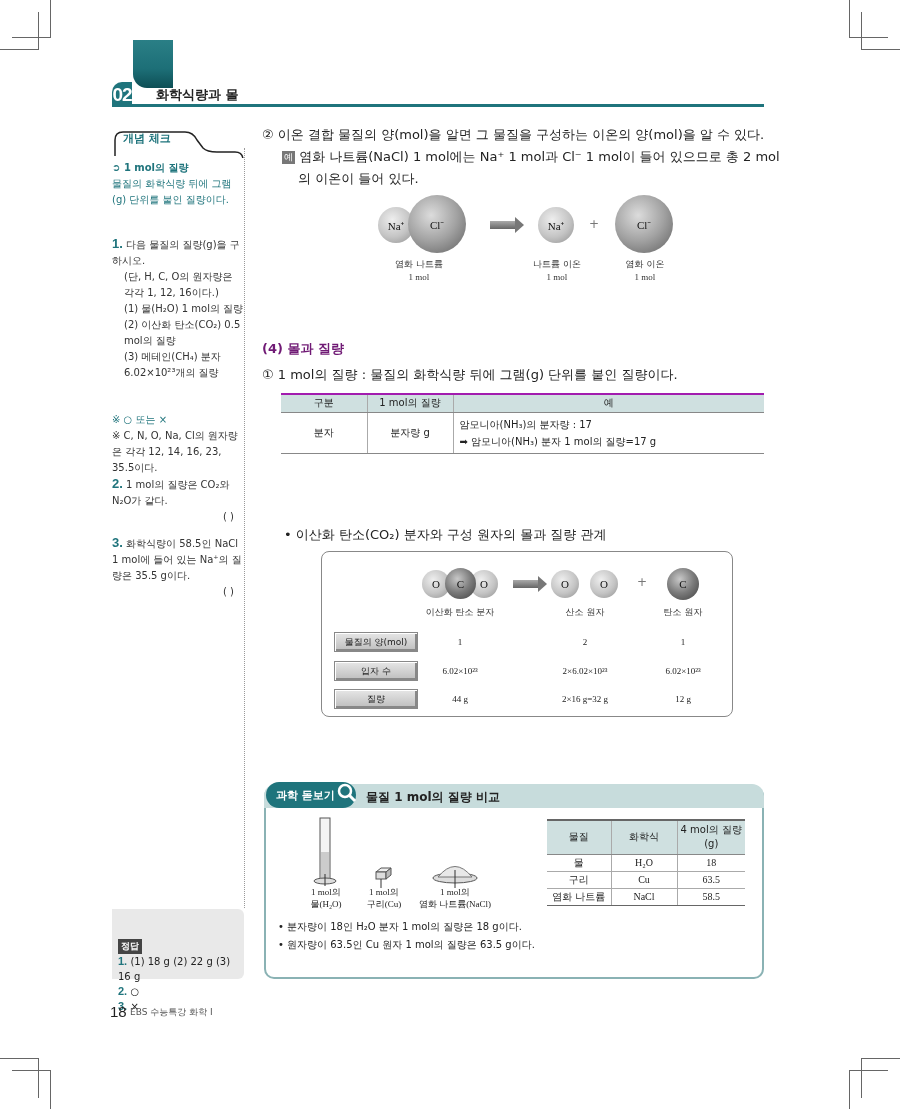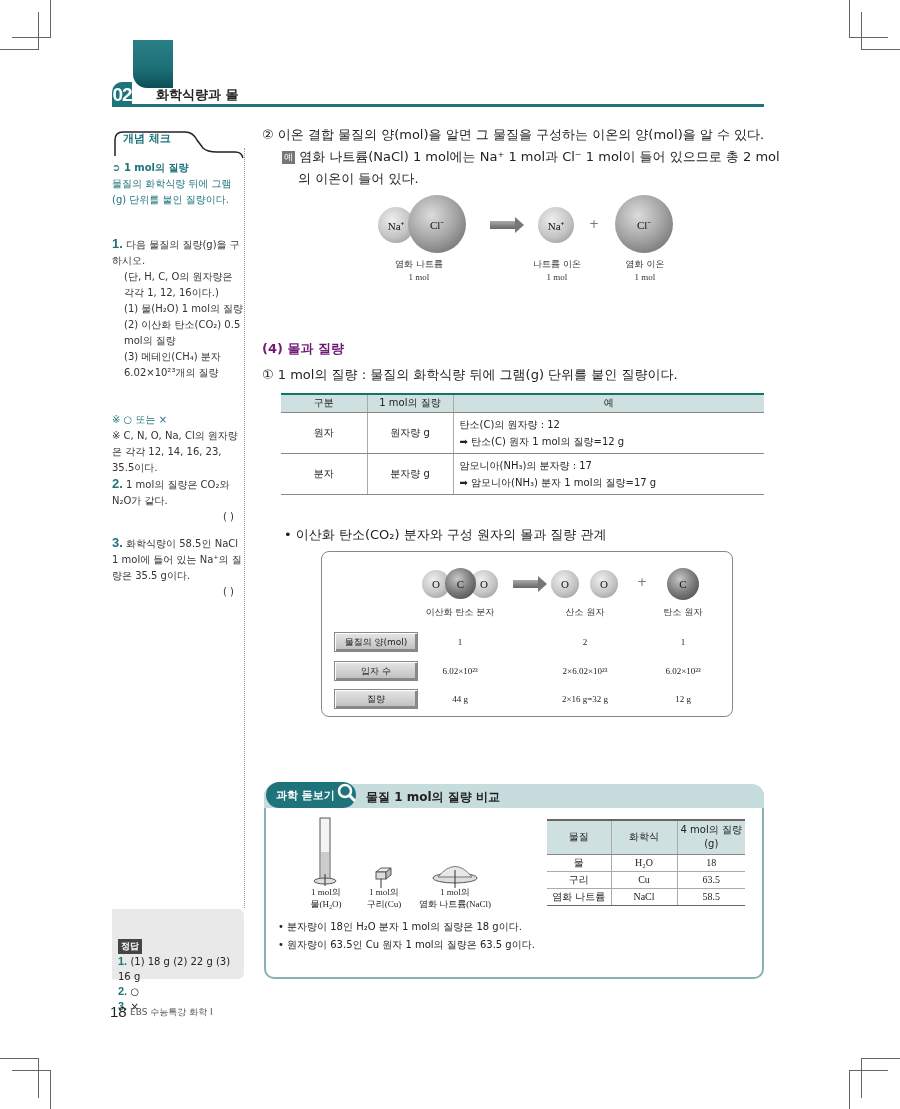--- a/index.html
+++ b/index.html
@@ -43,21 +43,21 @@
   .sph-mid { background: radial-gradient(circle at 40% 35%, #dcdcdc 0%, #a2a2a2 50%, #5e5e5e 100%); }
   .sph-dark { background: radial-gradient(circle at 40% 35%, #c8c8c8 0%, #7a7a7a 50%, #3e3e3e 100%); }
   .arrow { position:absolute; width: 26px; height: 8px; background: linear-gradient(180deg,#aaa,#666); }
   .arrow::after { content:""; position:absolute; right:-8px; top:-4px; border-left:9px solid #777; border-top:8px solid transparent; border-bottom:8px solid transparent; }
   .diag-label { position:absolute; font-size: 9px; line-height: 13px; text-align:center; color:#333; }
   .plus { position:absolute; font-size: 12px; color:#777; }
 
   
   table { border-collapse: collapse; }
   .tbl1 { position: absolute; left: 281px; top: 393px; width: 483px; font-size: 10px; }
-  .tbl1 th { background: #cfe0e0; font-weight: normal; height: 18px; border-top: 2px solid #0f766e; border-bottom: 1px solid #888; border-left: 1px solid #aaa; }
+  .tbl1 th { background: #cfe0e0; font-weight: normal; height: 18px; border-top: 2px solid #a21caf; border-bottom: 1px solid #888; border-left: 1px solid #aaa; }
   .tbl1 td { border-bottom: 1px solid #888; border-left: 1px solid #aaa; text-align:center; height: 41px; }
   .tbl1 th:first-child, .tbl1 td:first-child { border-left: none; }
   .tbl1 td.ex { text-align:left; padding-left: 6px; line-height: 17px; }
 
   
   .co2-box { position:absolute; left: 321px; top: 551px; width: 412px; height: 166px; border: 1px solid #888; border-radius: 8px; }
   .row-label { position:absolute; width: 84px; height: 20px; background: linear-gradient(180deg,#e6e6e6,#bdbdbd);
     border: 1px solid #888; box-shadow: inset 1px 1px 0 #fff, inset -2px -2px 0 #888; font-size: 9px; display:flex; align-items:center; justify-content:center; }
   .row-val { position:absolute; font-size: 9px; font-family: "Liberation Serif", serif; text-align:center; width: 110px; }
 
@@ -178,28 +178,20 @@
 
 <table class="tbl1">
   <thead>
     <tr>
       <th style="width:86px">구분</th>
       <th style="width:86px">1 mol의 질량</th>
       <th>예</th>
     </tr>
   </thead>
   <tbody>
-    <tr>
-      <td>원자</td>
-      <td>원자량 g</td>
-      <td class="ex">
-          <div>탄소(C)의 원자량 : 12</div>
-          <div>➡ 탄소(C) 원자 1 mol의 질량=12 g</div>
-        </td>
-    </tr>
     <tr>
       <td>분자</td>
       <td>분자량 g</td>
       <td class="ex">
           <div>암모니아(NH₃)의 분자량 : 17</div>
           <div>➡ 암모니아(NH₃) 분자 1 mol의 질량=17 g</div>
         </td>
     </tr>
   </tbody>
 </table>

